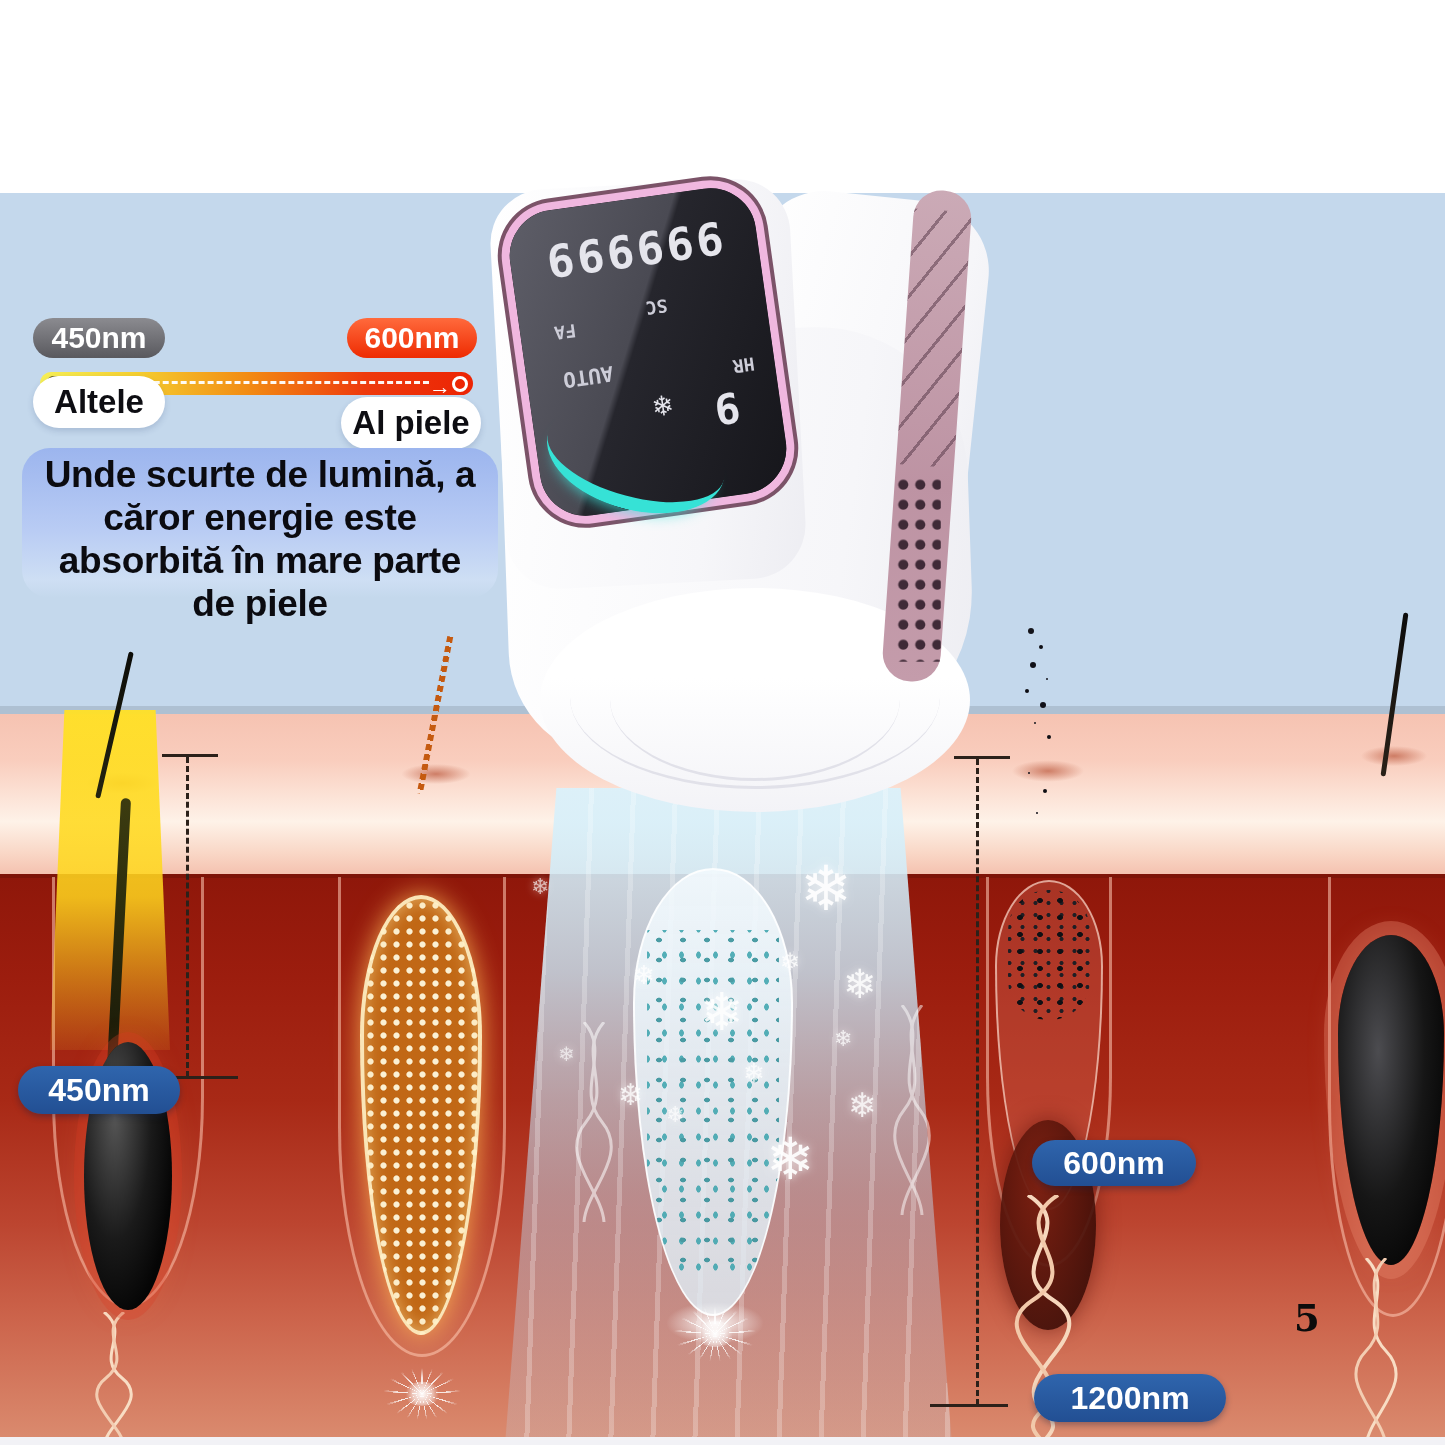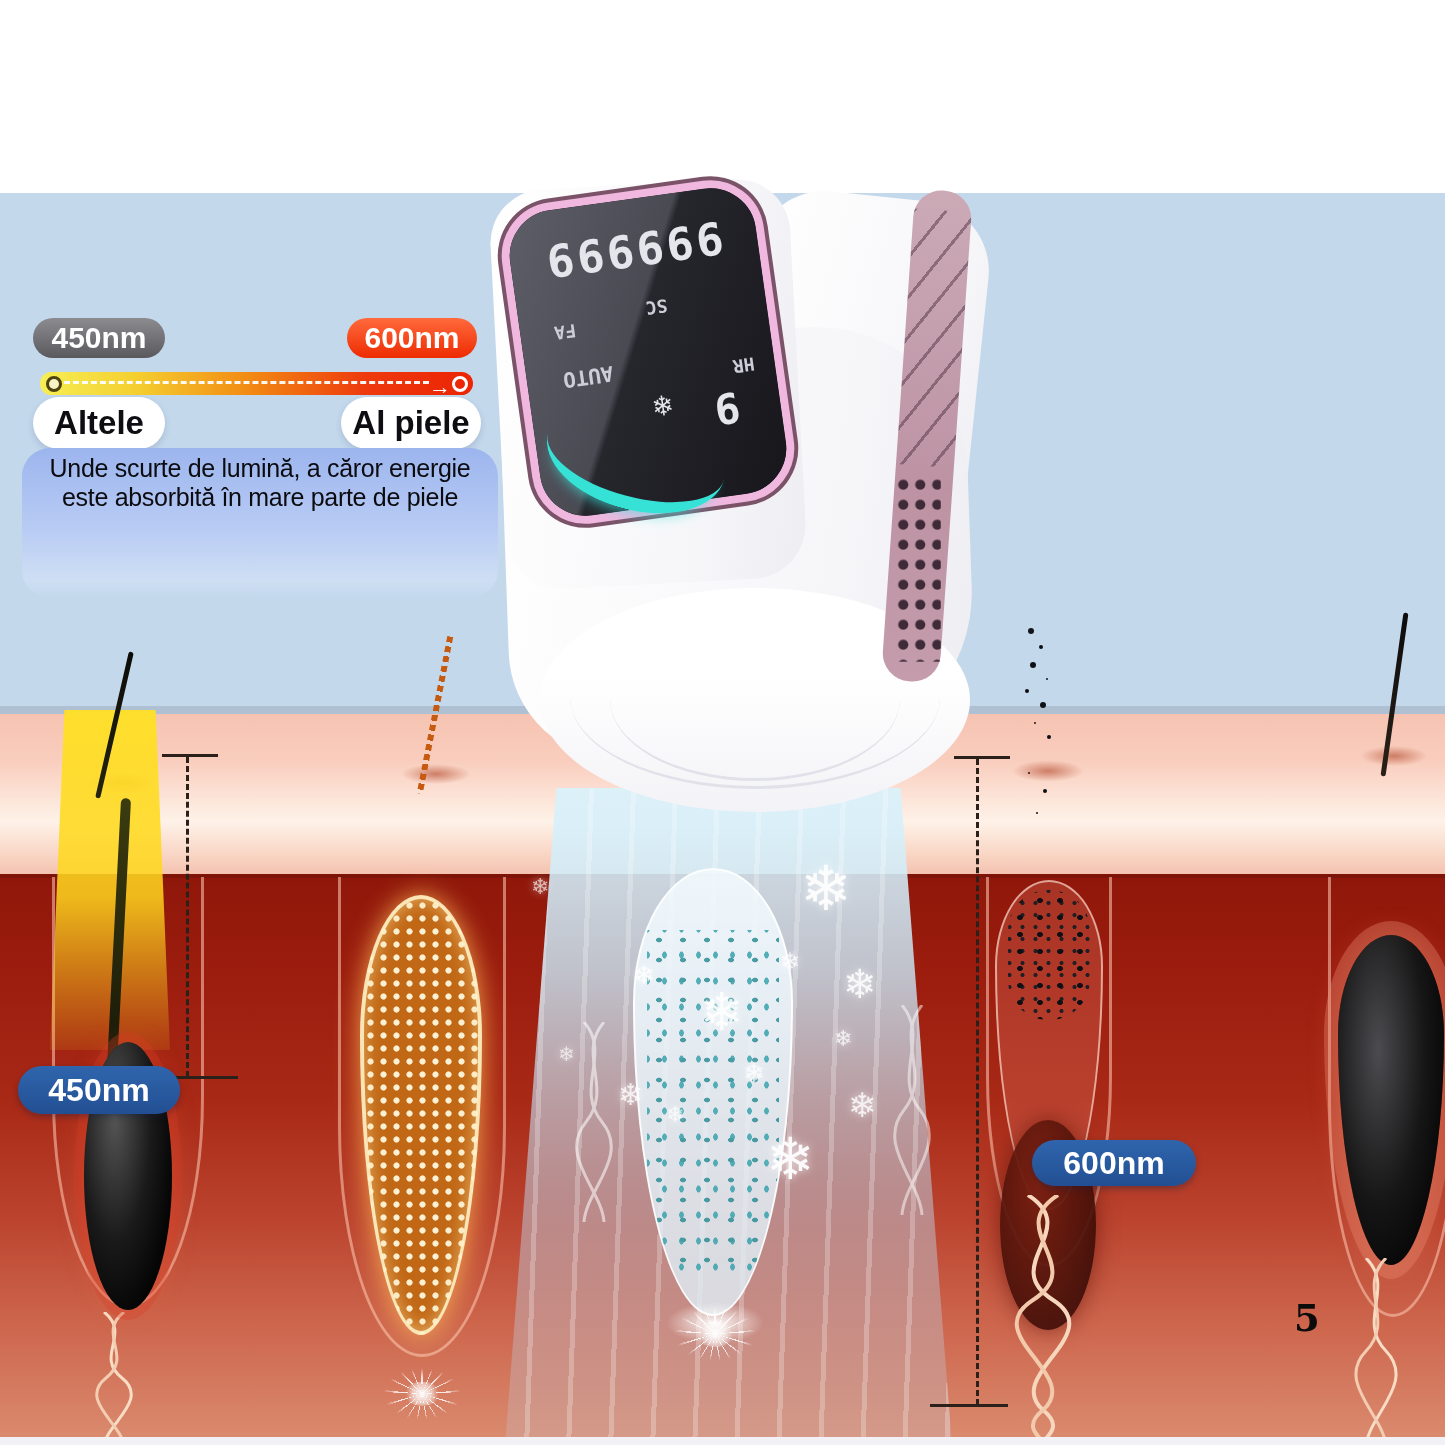--- a/index.html
+++ b/index.html
@@ -40,26 +40,26 @@
   .grad-bar{left:40px;top:372px;width:433px;height:23px;border-radius:12px;z-index:51;
     background:linear-gradient(90deg,#f6ef55 0%,#f5cf30 22%,#f28b13 48%,#ee3a0d 75%,#ec2404 100%);}
   .bar-dash{position:absolute;left:24px;right:44px;top:9px;height:0;
     border-top:3px dashed rgba(255,255,255,.95);}
   .bar-ring-l{position:absolute;left:6px;top:4px;width:10px;height:10px;border-radius:50%;
     border:3px solid #4d430e;background:#f8f3c6;}
   .bar-ring-r{position:absolute;right:5px;top:4px;width:10px;height:10px;border-radius:50%;
     border:3px solid #ffffff;background:transparent;}
   .bar-arrow{position:absolute;right:22px;top:2px;color:#fff;font-size:22px;font-weight:700;}
   .pill-white{background:#ffffff;color:#0d0d12;box-shadow:0 3px 6px rgba(40,60,110,.18);}
-  .pill-altele{left:33px;top:397px;width:132px;height:52px;font-size:33px;border-radius:26px;}
+  .pill-altele{left:33px;top:376px;width:132px;height:52px;font-size:33px;border-radius:26px;}
   .pill-alnostru{left:341px;top:397px;width:140px;height:52px;font-size:33px;border-radius:26px;}
   .info-box{left:22px;top:448px;width:476px;height:150px;border-radius:28px;z-index:51;
     background:linear-gradient(180deg,#9cb5ee 0%,#b9ccf4 55%,rgba(214,228,250,.55) 88%,rgba(214,228,250,0) 100%);
     display:flex;justify-content:center;padding:6px 12px 0 12px;box-sizing:border-box;}
-  .info-text{font-size:25px;line-height:1.16;font-weight:400;color:#0b0b10;text-align:center;
+  .info-text{font-size:37px;line-height:1.16;font-weight:700;color:#0b0b10;text-align:center;
     letter-spacing:-.3px;}
 
   
   .dev-part{position:absolute;background:linear-gradient(100deg,#ffffff 0%,#f6f6f9 70%,#ededf2 100%);}
   .dev-top{left:498px;top:184px;width:300px;height:400px;border-radius:54px;transform:rotate(-3deg);z-index:30;}
   .dev-right{left:735px;top:195px;width:235px;height:505px;border-radius:70px;transform:rotate(6deg);z-index:28;}
   .dev-mid{left:505px;top:330px;width:465px;height:425px;border-radius:110px 150px 160px 110px;transform:rotate(-2deg);z-index:29;}
   .dev-cap{left:540px;top:588px;width:430px;height:224px;border-radius:50%;z-index:30;
     background:linear-gradient(180deg,#ffffff 40%,#f3f3f7 100%);}
   .cap-arc{position:absolute;border:0;border-bottom:3px solid #e1e1e9;border-radius:50%;}
@@ -259,20 +259,21 @@
   <div class="bulb4"></div>
   <div class="dust"></div>
   <svg class="strand" style="left:998px;top:1195px;" width="90" height="250" viewBox="0 0 90 250">
     <path d="M30 0 C85 35 0 70 55 105 C110 140 5 180 45 215 C70 235 40 245 45 250" fill="none" stroke="#f6d7bd" stroke-width="4"></path>
     <path d="M60 0 C5 35 90 70 35 105 C-20 140 85 180 45 215 C20 235 50 245 45 250" fill="none" stroke="#f2c9aa" stroke-width="4"></path>
   </svg>
   <div class="mbar" style="left:954px;top:756px;width:56px;"></div>
   <div class="mdash" style="left:976px;top:759px;height:646px;"></div>
   <div class="mbar" style="left:930px;top:1404px;width:78px;"></div>
   <div class="depth-pill" style="left:1032px;top:1140px;width:164px;height:46px;">600nm</div>
+  <div class="depth-pill" style="left:1034px;top:1374px;width:192px;height:48px;">1200nm</div>
 
   <div class="channel" style="left:1328px;top:877px;width:130px;height:440px;border-radius:0 0 65px 65px / 0 0 215px 215px;"></div>
   <div class="hair hair5"></div>
   <div class="bulb5"></div>
   <svg class="strand" style="left:1352px;top:1258px;" width="48" height="187" viewBox="0 0 48 187">
     <path d="M14 0 C44 30 4 62 34 93 C64 124 18 156 14 187" fill="none" stroke="#f8ddc4" stroke-width="3"></path>
     <path d="M34 0 C4 30 44 62 14 93 C-16 124 30 156 34 187" fill="none" stroke="#f3cdb2" stroke-width="3"></path>
   </svg>
 
   <div class="dev-part dev-right"></div>

